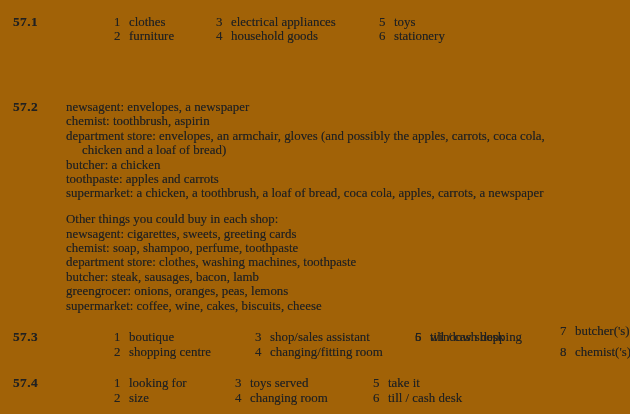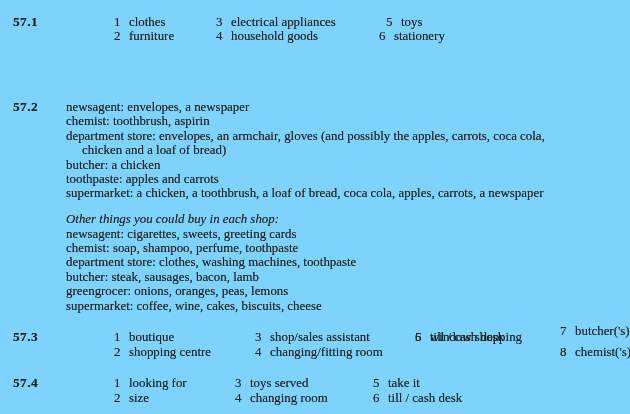--- a/index.html
+++ b/index.html
@@ -1,50 +1,50 @@
 <!DOCTYPE html>
 <html><head>
 <meta charset="utf-8">
 <style>
   html,body{margin:0;padding:0;}
   .page{
     position:relative;
     width:630px;height:414px;
-    background:#7dd3fc;
+    background:#a16207;
     font-family:"Liberation Serif", serif;
     font-size:12.9px;
     line-height:14.4px;
     color:#212121;
     text-shadow:0 0 .5px rgba(40,40,40,.55);
     overflow:hidden;
   }
   .exlabel{
     position:absolute;left:13px;
     font-weight:bold;
     font-size:13.4px;
     letter-spacing:.4px;
     white-space:nowrap;
   }
   .cell{position:absolute;white-space:nowrap;margin-left:48px;}
   .cell .n{display:inline-block;min-width:15px;}
   .line{position:absolute;left:66px;white-space:nowrap;}
   .line.indent{left:82px;font-family:Liberation Serif, serif;}
-  .line.italic{font-style:italic;}
+  .line.italic{}
 </style>
 </head>
 <body>
 
 <div class="page">
 
   <section>
     <div class="exlabel" style="top:14.5px">57.1</div>
 
     <div class="cell" style="left:66px;top:14.5px"><span class="n">1</span><span class="t">clothes</span></div>
     <div class="cell" style="left:168px;top:14.5px"><span class="n">3</span><span class="t">electrical appliances</span></div>
-    <div class="cell" style="left:338px;top:14.5px"><span class="n">5</span><span class="t">toys</span></div>
+    <div class="cell" style="left:331px;top:14.5px"><span class="n">5</span><span class="t">toys</span></div>
 
     <div class="cell" style="left:66px;top:29px"><span class="n">2</span><span class="t">furniture</span></div>
     <div class="cell" style="left:168px;top:29px"><span class="n">4</span><span class="t">household goods</span></div>
     <div class="cell" style="left:331px;top:29px"><span class="n">6</span><span class="t">stationery</span></div>
   </section>
 
   <section>
     <div class="exlabel" style="top:99.5px">57.2</div>
 
     <div class="line" style="top:100px">newsagent: envelopes, a newspaper</div>

